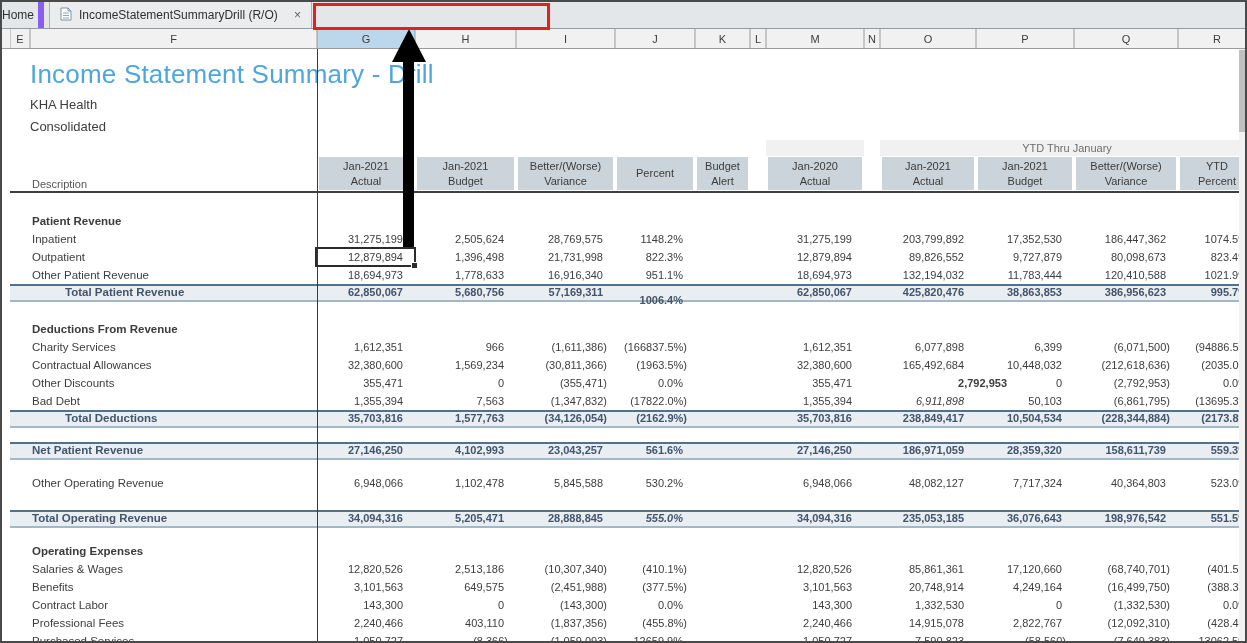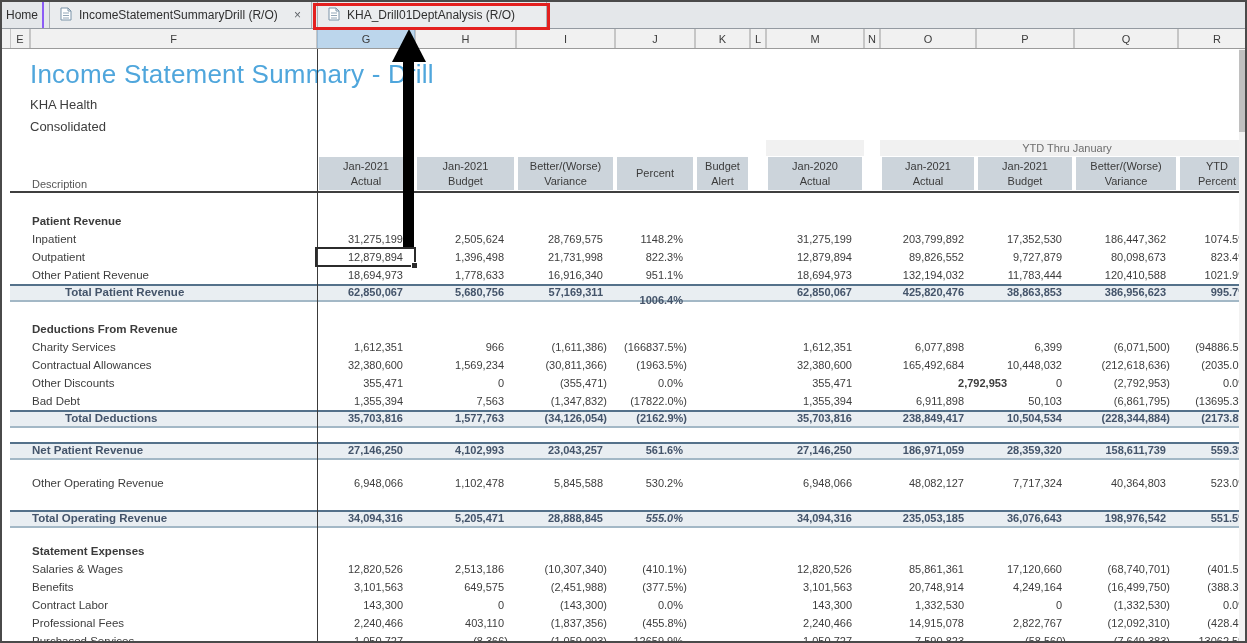--- a/index.html
+++ b/index.html
@@ -2,21 +2,21 @@
 <html><head>
 <meta charset="utf-8">
 <style>
   html,body{margin:0;padding:0;background:#fff;}
   .screen{position:relative;width:1247px;height:643px;box-sizing:border-box;border:2px solid #4a4a4a;
           overflow:hidden;background:#fff;font-family:"Liberation Sans",sans-serif;}
   
   .tabbar{position:absolute;left:0;top:0;width:100%;height:27px;background:#e4e7ea;
           border-bottom:1px solid #949aa1;display:flex;align-items:stretch;box-sizing:border-box;}
   .tab{display:flex;align-items:center;font-size:12px;color:#2f2f2f;box-sizing:border-box;white-space:nowrap;}
-  .tab-home{width:42px;justify-content:center;border-right:2px solid #8b5cf6;}
+  .tab-home{width:42px;border-right:6px solid #8b5cf6;}
   .tab-doc{background:#eaecee;border-left:1px solid #abb1b7;border-right:1px solid #abb1b7;padding:0 10px;}
   .tab-doc .doc-ic{margin-right:7px;flex:0 0 auto;}
   .tab1{margin-left:5px;width:263px;}
   .tab2{margin-left:5px;width:230px;}
   .tab-close{margin-left:auto;color:#5f6368;font-size:12px;padding-left:12px;}
   
   .colrow{position:absolute;left:0;top:27px;width:1260px;height:20px;background:#f1f1f1;
           border-bottom:1px solid #9b9b9b;box-sizing:border-box;}
   .colcell{position:absolute;top:0;height:19px;border-right:1px solid #c6c6c6;border-left:1px solid #c6c6c6;
            display:flex;align-items:center;justify-content:center;font-size:11px;color:#3c3c3c;box-sizing:border-box;}
@@ -71,32 +71,20 @@
             <path d="M1 1 h7 l3 3 v9 h-10 z" fill="#ffffff" stroke="#7b93a8" stroke-width="1"></path>
             <path d="M8 1 v3 h3" fill="none" stroke="#7b93a8" stroke-width="1"></path>
             <line x1="3" y1="6" x2="9" y2="6" stroke="#93a7b8" stroke-width="1"></line>
             <line x1="3" y1="8.5" x2="9" y2="8.5" stroke="#93a7b8" stroke-width="1"></line>
             <line x1="3" y1="11" x2="9" y2="11" stroke="#93a7b8" stroke-width="1"></line>
           </svg>
       </span>
       <span>IncomeStatementSummaryDrill (R/O)</span>
       <span class="tab-close">×</span>
     </div>
-    <div class="tab tab-doc tab2">
-      <span class="doc-ic">
-        <svg width="12" height="14" viewBox="0 0 12 14">
-            <path d="M1 1 h7 l3 3 v9 h-10 z" fill="#ffffff" stroke="#7b93a8" stroke-width="1"></path>
-            <path d="M8 1 v3 h3" fill="none" stroke="#7b93a8" stroke-width="1"></path>
-            <line x1="3" y1="6" x2="9" y2="6" stroke="#93a7b8" stroke-width="1"></line>
-            <line x1="3" y1="8.5" x2="9" y2="8.5" stroke="#93a7b8" stroke-width="1"></line>
-            <line x1="3" y1="11" x2="9" y2="11" stroke="#93a7b8" stroke-width="1"></line>
-          </svg>
-      </span>
-      <span>KHA_Drill01DeptAnalysis (R/O)</span>
-    </div>
   </div>
 
   <div class="colrow" id="colrow">
       <div class="colcell" style="left: 8px; width: 20px;">E</div>
       <div class="colcell" style="left: 28px; width: 287px;">F</div>
       <div class="colcell sel" style="left: 315px; width: 98px;">G</div>
       <div class="colcell" style="left: 413px; width: 101px;">H</div>
       <div class="colcell" style="left: 514px; width: 99px;">I</div>
       <div class="colcell" style="left: 613px; width: 80px;">J</div>
       <div class="colcell" style="left: 693px; width: 55px;">K</div>
@@ -253,21 +241,21 @@
           <div class="vcell" style="left: 1064px; width: 104px; padding-right: 8px;">(2,792,953)</div>
           <div class="vcell" style="left: 1168px; width: 78px; padding-right: 8px;">0.0%</div>
         </div>
         <div class="row data" style="top: 198px;">
           <div class="rlabel">Bad Debt</div>
           <div class="vcell" style="left: 307px; width: 98px; padding-right: 12px;">1,355,394</div>
           <div class="vcell" style="left: 405px; width: 101px; padding-right: 12px;">7,563</div>
           <div class="vcell" style="left: 506px; width: 99px; padding-right: 8px;">(1,347,832)</div>
           <div class="vcell" style="left: 605px; width: 80px; padding-right: 8px;">(17822.0%)</div>
           <div class="vcell" style="left: 756px; width: 98px; padding-right: 12px;">1,355,394</div>
-          <div class="vcell" style="left: 870px; width: 96px; padding-right: 12px;">6,911,898</div>
+          <div class="vcell" style="left: 870px; width: 96px; padding-right: 12px; font-style: italic;">6,911,898</div>
           <div class="vcell" style="left: 966px; width: 98px; padding-right: 12px;">50,103</div>
           <div class="vcell" style="left: 1064px; width: 104px; padding-right: 8px;">(6,861,795)</div>
           <div class="vcell" style="left: 1168px; width: 78px; padding-right: 4px;">(13695.3%)</div>
         </div>
         <div class="row total" style="top: 216px;">
           <div class="rlabel ind">Total Deductions</div>
           <div class="vcell" style="left: 307px; width: 98px; padding-right: 12px;">35,703,816</div>
           <div class="vcell" style="left: 405px; width: 101px; padding-right: 12px;">1,577,763</div>
           <div class="vcell" style="left: 506px; width: 99px; padding-right: 8px;">(34,126,054)</div>
           <div class="vcell" style="left: 605px; width: 80px; padding-right: 8px;">(2162.9%)</div>
@@ -307,21 +295,21 @@
           <div class="vcell" style="left: 405px; width: 101px; padding-right: 12px;">5,205,471</div>
           <div class="vcell" style="left: 506px; width: 99px; padding-right: 12px;">28,888,845</div>
           <div class="vcell" style="left: 605px; width: 80px; padding-right: 12px; font-style: italic;">555.0%</div>
           <div class="vcell" style="left: 756px; width: 98px; padding-right: 12px;">34,094,316</div>
           <div class="vcell" style="left: 870px; width: 96px; padding-right: 12px;">235,053,185</div>
           <div class="vcell" style="left: 966px; width: 98px; padding-right: 12px;">36,076,643</div>
           <div class="vcell" style="left: 1064px; width: 104px; padding-right: 12px;">198,976,542</div>
           <div class="vcell" style="left: 1168px; width: 78px; padding-right: 8px;">551.5%</div>
         </div>
         <div class="row section" style="top: 348px;">
-          <div class="rlabel">Statement Expenses</div>
+          <div class="rlabel">Operating Expenses</div>
         </div>
         <div class="row data" style="top: 366px;">
           <div class="rlabel">Salaries &amp; Wages</div>
           <div class="vcell" style="left: 307px; width: 98px; padding-right: 12px;">12,820,526</div>
           <div class="vcell" style="left: 405px; width: 101px; padding-right: 12px;">2,513,186</div>
           <div class="vcell" style="left: 506px; width: 99px; padding-right: 8px;">(10,307,340)</div>
           <div class="vcell" style="left: 605px; width: 80px; padding-right: 8px;">(410.1%)</div>
           <div class="vcell" style="left: 756px; width: 98px; padding-right: 12px;">12,820,526</div>
           <div class="vcell" style="left: 870px; width: 96px; padding-right: 12px;">85,861,361</div>
           <div class="vcell" style="left: 966px; width: 98px; padding-right: 12px;">17,120,660</div>

